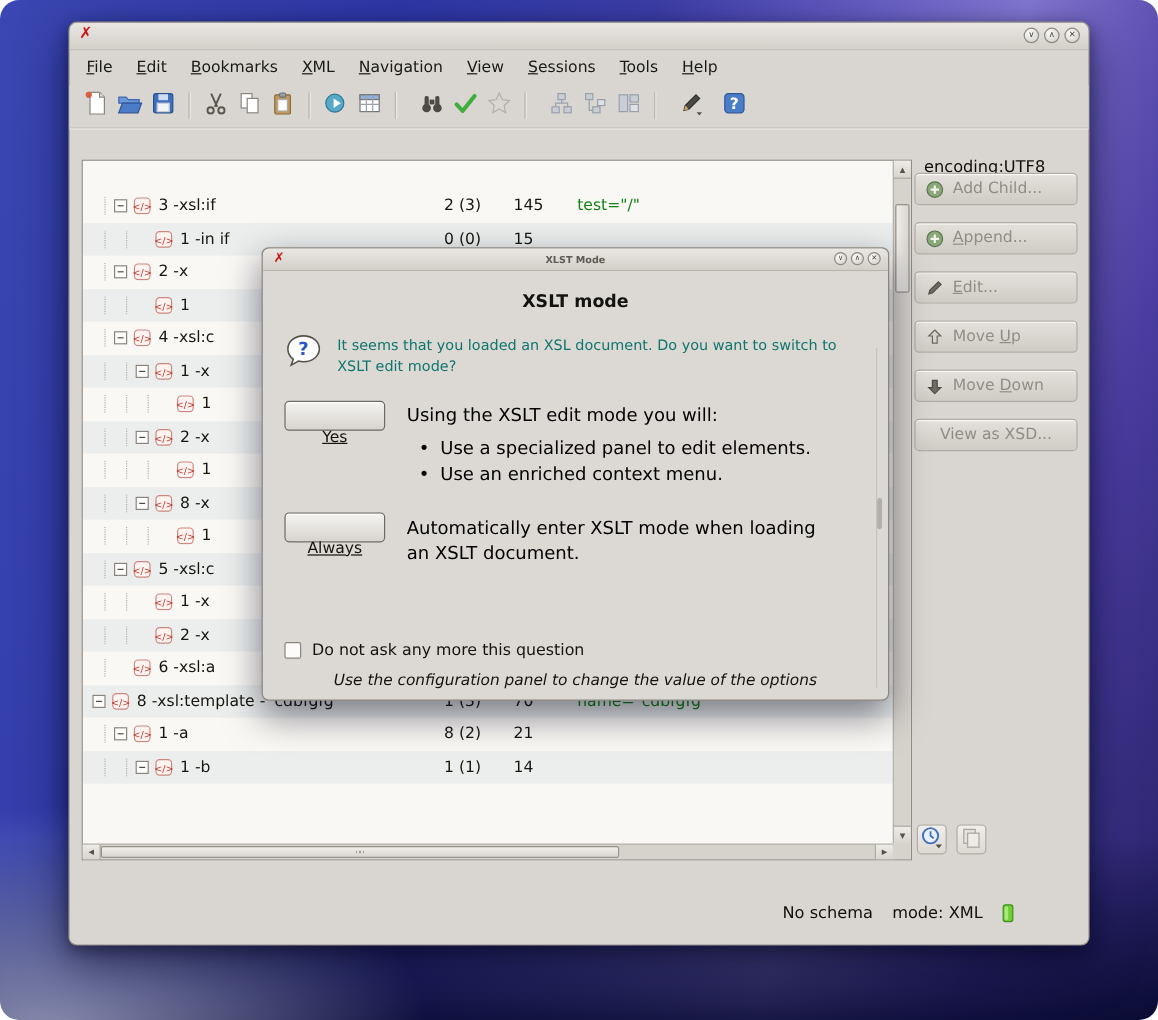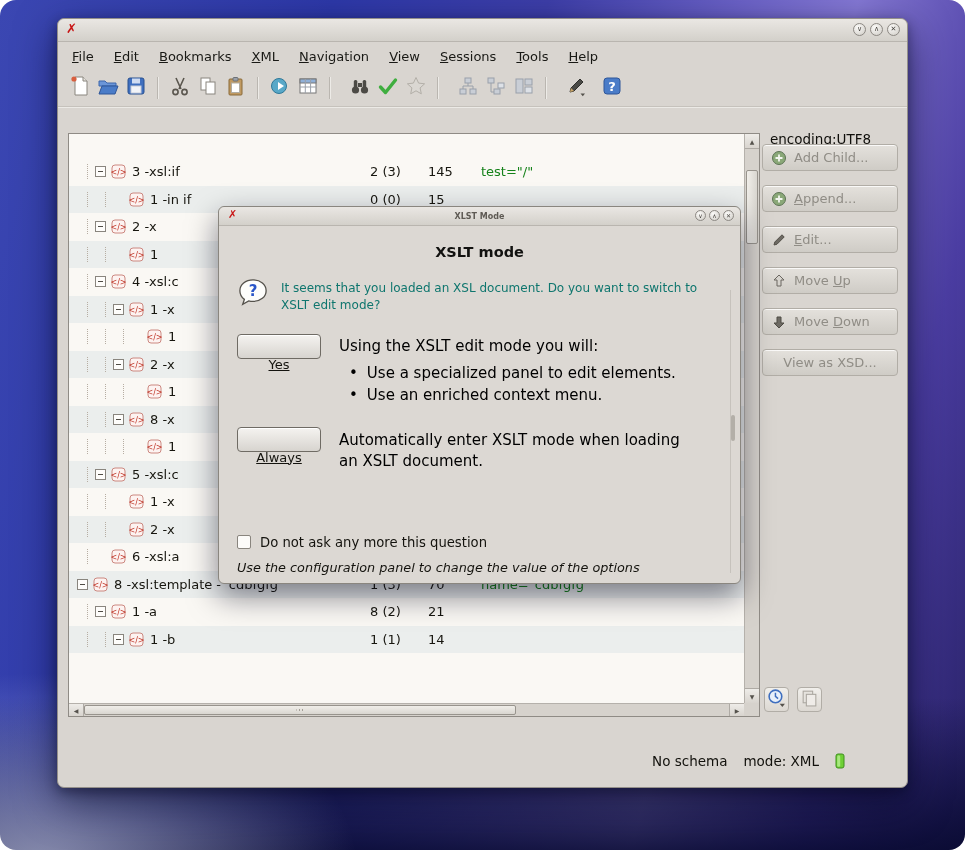--- a/index.html
+++ b/index.html
@@ -106,21 +106,21 @@
   .dlg-btn{width:84px;height:25px;flex:none;border:1px solid #6f6b64;border-radius:4px;box-sizing:border-box;
     background:linear-gradient(#f5f3f0,#d7d4cf);display:flex;align-items:center;justify-content:center;
     font-size:13px;color:#14130e;box-shadow:inset 0 1px 0 #ffffff;}
   .dlg-btn span{text-decoration:underline;margin-top:36px;}
   .row-content{display:flex;flex-direction:column;font-size:15px;color:#000000;padding-top:3px;}
   .row-content.narrow{max-width:356px;line-height:1.4;}
   .bullets{margin:7px 0 0 10px;}
   .bullet{display:flex;gap:9px;line-height:1.5;}
   .chk-row{display:flex;align-items:flex-start;gap:9px;font-size:13.2px;color:#14130e;margin-top:auto;margin-bottom:10px;}
   .chk{width:14px;height:14px;border:1px solid #89857e;border-radius:2px;background:#fcfbf9;box-sizing:border-box;flex:none;}
-  .dlg-footer{font-style:italic;font-size:12.8px;text-align:left;color:#14130e;margin-bottom:8px;}
+  .dlg-footer{font-style:italic;font-size:12.8px;text-align:center;color:#14130e;margin-bottom:8px;}
   .dlg-scroll{position:absolute;right:4px;top:64px;bottom:10px;width:5px;border-left:1px solid #c6c2bc;}
   .dlg-scroll::before{content:"";position:absolute;left:0;top:44%;width:4px;height:26px;background:#b3afa8;border-radius:2px;}
 </style>
 </head>
 <body>
 
 <div class="screen">
   <div class="window">
 
     <div class="titlebar">

